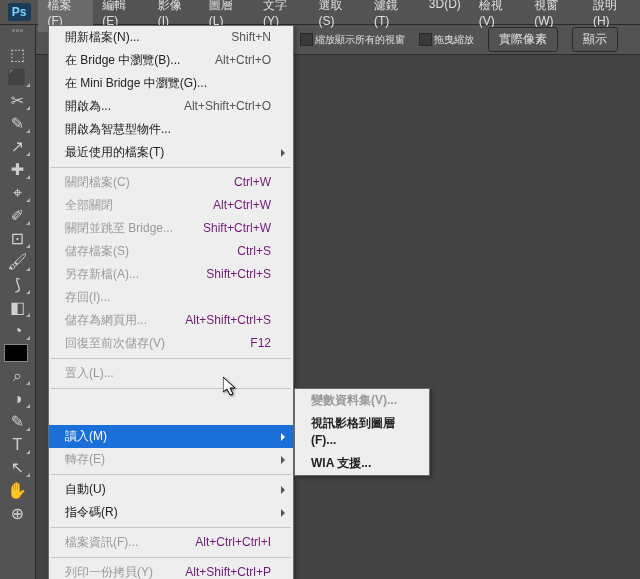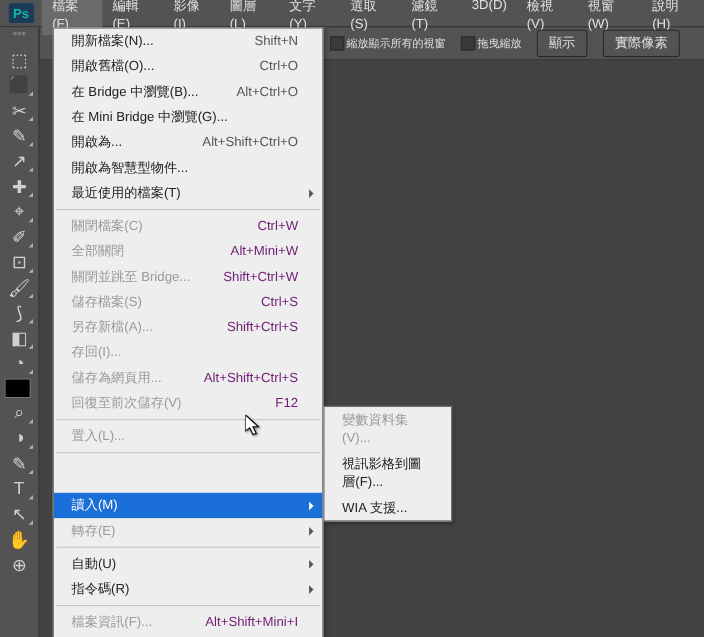--- a/index.html
+++ b/index.html
@@ -1,21 +1,21 @@
 <!DOCTYPE html>
 <html><head>
 <meta charset="utf-8">
 <style>
 * { margin: 0; padding: 0; box-sizing: border-box; font-family: "Microsoft JhengHei", "PingFang TC", sans-serif; }
 body { width: 640px; height: 579px; background: #535353; overflow: hidden; position: relative; }
 
 
 .menubar { height: 25px; background: #535353; display: flex; align-items: center; border-bottom: 1px solid #2a2a2a; }
 .ps-logo { width: 40px; height: 25px; display: flex; align-items: center; justify-content: center; }
-.ps-logo span { background: #1a3c5a; color: #14b8a6; font-weight: bold; font-size: 12px; padding: 2px 4px; border-radius: 2px; }
+.ps-logo span { background: #1a3c5a; color: #7dd3fc; font-weight: bold; font-size: 12px; padding: 2px 4px; border-radius: 2px; }
 .menubar-item { color: #e0e0e0; font-size: 12px; padding: 4px 9px; cursor: default; }
 .menubar-item.active { background: #6a6a6a; }
 
 
 .optionsbar { height: 30px; background: #535353; display: flex; align-items: center; gap: 14px; padding-left: 300px; border-bottom: 1px solid #2a2a2a; }
 .checkbox-wrap { display: flex; align-items: center; gap: 2px; color: #e0e0e0; font-size: 10px; }
 .checkbox { width: 13px; height: 13px; border: 1px solid #2a2a2a; background: #3a3a3a; }
 .opt-btn { color: #e0e0e0; font-size: 12px; padding: 3px 10px; border: 1px solid #2a2a2a; background: #535353; border-radius: 3px; }
 
 
@@ -34,21 +34,21 @@
 .dropdown.main { left: 48px; top: 25px; width: 246px; }
 .menu-row { display: flex; justify-content: space-between; align-items: flex-end; padding: 3px 22px 3px 16px; cursor: default; position: relative; line-height: 17px; }
 .menu-row.disabled { color: #9a9a9a; }
 .menu-row.highlight { background: #1a6fd8; color: #fff; margin-top: 36px; }
 .menu-row.submenu::after { content: ""; position: absolute; right: 8px; top: 50%; margin-top: -4px; width: 0; height: 0; border-left: 4px solid #555; border-top: 4px solid transparent; border-bottom: 4px solid transparent; }
 .menu-row.highlight.submenu::after { border-left-color: #fff; }
 .menu-sep { height: 1px; background: #c5c5c5; margin: 3px 2px; }
 .shortcut { color: #555; }
 .menu-row.disabled .shortcut { color: #701a75; }
 
-.dropdown.sub { left: 294px; top: 369px; width: 117px; }
+.dropdown.sub { left: 294px; top: 388px; width: 136px; font-weight: bold; }
 
 
 .cursor-arrow { position: absolute; left: 223px; top: 377px; pointer-events: none; }
 .cursor-arrow svg { filter: drop-shadow(1px 1px 1px rgba(0,0,0,0.5)); }
 </style>
 </head>
 <body>
 
 <div class="menubar">
   <div class="ps-logo">
@@ -71,22 +71,22 @@
 
 <div class="optionsbar">
   <div class="checkbox-wrap">
     <div class="checkbox"></div>
     <span>縮放顯示所有的視窗</span>
   </div>
   <div class="checkbox-wrap">
     <div class="checkbox"></div>
     <span>拖曳縮放</span>
   </div>
+  <div class="opt-btn">實際像素</div>
   <div class="opt-btn">顯示</div>
-  <div class="opt-btn">實際像素</div>
 </div>
 
 <div class="toolbox">
   <div class="toolbox-handle">
       <div></div>
       <div></div>
       <div></div>
     </div>
   <div id="tools">
       <div class="tool">⬚</div>
@@ -114,24 +114,20 @@
 </div>
 
 <div class="canvas"></div>
 
 <div class="dropdown main" id="file-menu">
     <div class="menu-row">
       <span>開新檔案(N)...</span>
       <span class="shortcut">Shift+N</span>
     </div>
     <div class="menu-row">
-      <span>開啟舊檔(O)...</span>
-      <span class="shortcut">Ctrl+O</span>
-    </div>
-    <div class="menu-row">
       <span>在 Bridge 中瀏覽(B)...</span>
       <span class="shortcut">Alt+Ctrl+O</span>
     </div>
     <div class="menu-row">
       <span>在 Mini Bridge 中瀏覽(G)...</span>
     </div>
     <div class="menu-row">
       <span>開啟為...</span>
       <span class="shortcut">Alt+Shift+Ctrl+O</span>
     </div>
@@ -141,21 +137,21 @@
     <div class="menu-row submenu">
       <span>最近使用的檔案(T)</span>
     </div>
     <div class="menu-sep"></div>
     <div class="menu-row disabled">
       <span>關閉檔案(C)</span>
       <span class="shortcut">Ctrl+W</span>
     </div>
     <div class="menu-row disabled">
       <span>全部關閉</span>
-      <span class="shortcut">Alt+Mini+W</span>
+      <span class="shortcut">Alt+Ctrl+W</span>
     </div>
     <div class="menu-row disabled">
       <span>關閉並跳至 Bridge...</span>
       <span class="shortcut">Shift+Ctrl+W</span>
     </div>
     <div class="menu-row disabled">
       <span>儲存檔案(S)</span>
       <span class="shortcut">Ctrl+S</span>
     </div>
     <div class="menu-row disabled">
@@ -187,21 +183,21 @@
     <div class="menu-sep"></div>
     <div class="menu-row submenu">
       <span>自動(U)</span>
     </div>
     <div class="menu-row submenu">
       <span>指令碼(R)</span>
     </div>
     <div class="menu-sep"></div>
     <div class="menu-row disabled">
       <span>檔案資訊(F)...</span>
-      <span class="shortcut">Alt+Shift+Mini+I</span>
+      <span class="shortcut">Alt+Ctrl+Ctrl+I</span>
     </div>
     <div class="menu-sep"></div>
     <div class="menu-row disabled">
       <span>列印一份拷貝(Y)</span>
       <span class="shortcut">Alt+Shift+Ctrl+P</span>
     </div>
   </div>
 
 <div class="dropdown sub" id="sub-menu">
     <div class="menu-row disabled">

